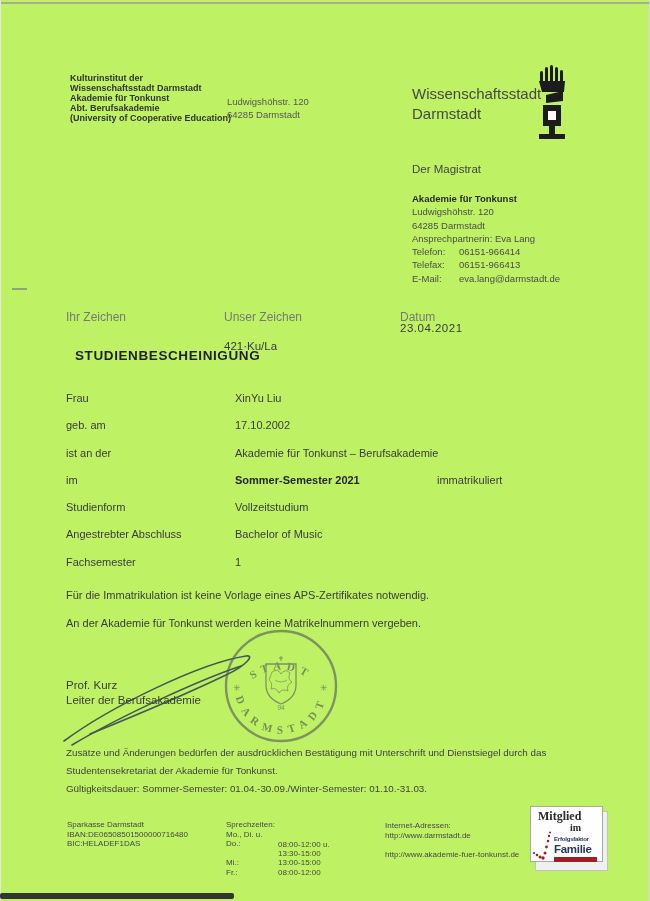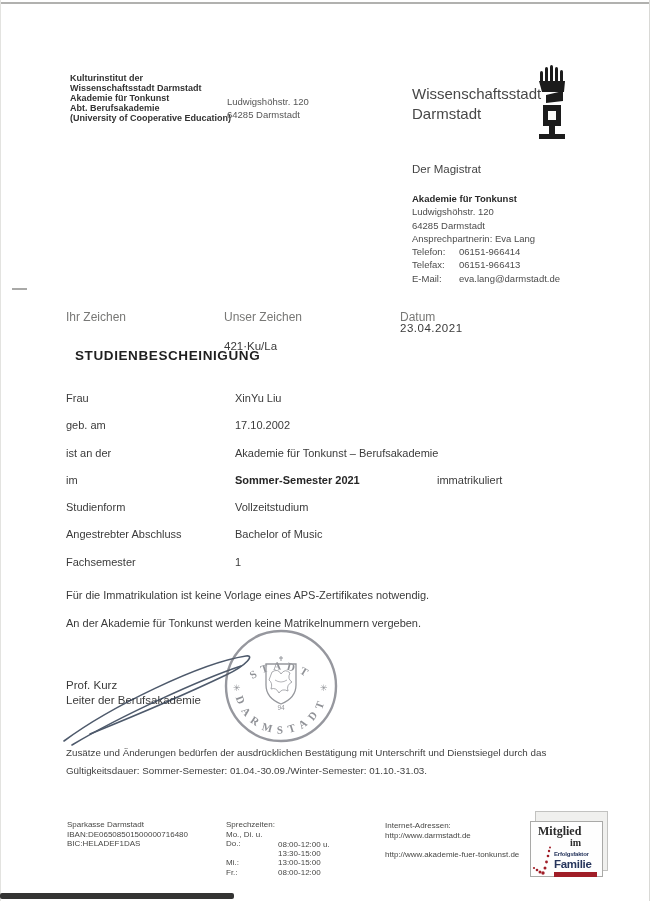--- a/index.html
+++ b/index.html
@@ -1,19 +1,19 @@
 <!DOCTYPE html>
 <html><head>
 <meta charset="utf-8">
 <style>
   * { margin:0; padding:0; box-sizing:border-box; }
   html,body { background:#e8e8e6; }
   #page {
     position:relative; width:650px; height:901px; margin:0 auto;
-    background:#ffffff; overflow:hidden;
+    background:#bef264; overflow:hidden;
     font-family:"Liberation Sans", sans-serif; color:#3b3b3b;
   }
   .abs { position:absolute; }
   
   .scan-top    { left:0; top:2px; width:650px; height:2px; background:#9d9d9b; opacity:.8; }
   .scan-right  { right:0; top:0; width:1px; height:901px; background:#d9d9d6; }
   .scan-left   { left:0; top:0; width:1px; height:901px; background:#e3e3e0; }
   .scan-bottom { left:0; top:893px; width:234px; height:6px; background:#343433; filter:blur(.6px); border-radius:2px; }
   .fold-mark   { left:12px; top:288px; width:15px; height:2px; background:#7b7b78; opacity:.65; }
 
@@ -59,21 +59,21 @@
 
   
   .bank { left:67px; top:820px; font-size:8px; line-height:9.6px; color:#474745; }
   .hours { left:226px; top:820px; font-size:8px; line-height:9.6px; color:#474745; }
   .h-day { display:inline-block; width:52px; }
   .inet { left:385px; top:821px; font-size:8px; line-height:9.6px; color:#474745; }
   .inet .gap { height:9.6px; }
 
   
   .badge-shadow { left:535px; top:811px; width:73px; height:60px; background:#f0f0ee; border:1px solid #c2c2c0; }
-  .badge { left:530px; top:806px; width:73px; height:56px; background:#fefefe; border:1px solid #a9a9a7;margin-top:15px; }
+  .badge { left:530px; top:806px; width:73px; height:56px; background:#fefefe; border:1px solid #a9a9a7; }
   .badge .b-mitglied { position:absolute; left:7px; top:2px; font-family:"Liberation Serif", serif; font-weight:600; font-size:12px; color:#2b2b2b; }
   .badge .b-im { position:absolute; left:39px; top:15px; font-family:"Liberation Serif", serif; font-weight:600; font-size:10px; color:#2b2b2b; }
   .badge .b-check { position:absolute; left:1px; top:24px; }
   .badge .b-ef { position:absolute; left:23px; top:29px; font-size:6px; font-weight:bold; color:#26355c; letter-spacing:-.2px; }
   .badge .b-fam { position:absolute; left:23px; top:36px; font-size:11.5px; font-weight:bold; color:#26355c; letter-spacing:-.3px; }
   .badge .b-banner { position:absolute; left:23px; top:50px; width:43px; height:5px; background:#a01d27; }
 </style>
 </head>
 <body>
 
@@ -202,20 +202,21 @@
       <path d="M 50,40 h 30 v 21 q 0,13 -15,19 q -15,-6 -15,-19 z"></path>
       <path d="M 63,34 h 4 M 65,32 v 5" stroke-width="1"></path>
       <path d="M 56,48 q 6,-4 9,2 q 4,-6 9,-1 q -3,6 2,9 q -6,3 -4,9 q -6,-3 -9,2 q -3,-6 -8,-4 q 2,-6 -2,-9 z" stroke-width="1" opacity=".8"></path>
       <path d="M 59,56 q 6,4 12,0" stroke-width="1" opacity=".7"></path>
     </g>
     <text x="65" y="86" font-size="6.5" fill="#4c4f57" text-anchor="middle">94</text>
   </svg>
 
   <div class="abs legal">
     <div>Zusätze und Änderungen bedürfen der ausdrücklichen Bestätigung mit Unterschrift und Dienstsiegel durch das</div>
+    <div>Studentensekretariat der Akademie für Tonkunst.</div>
     <div>Gültigkeitsdauer: Sommer-Semester: 01.04.-30.09./Winter-Semester: 01.10.-31.03.</div>
   </div>
 
   <div class="abs bank">
     <div>Sparkasse Darmstadt</div>
     <div>IBAN:DE06508501500000716480</div>
     <div>BIC:HELADEF1DAS</div>
   </div>
 
   <div class="abs hours">

